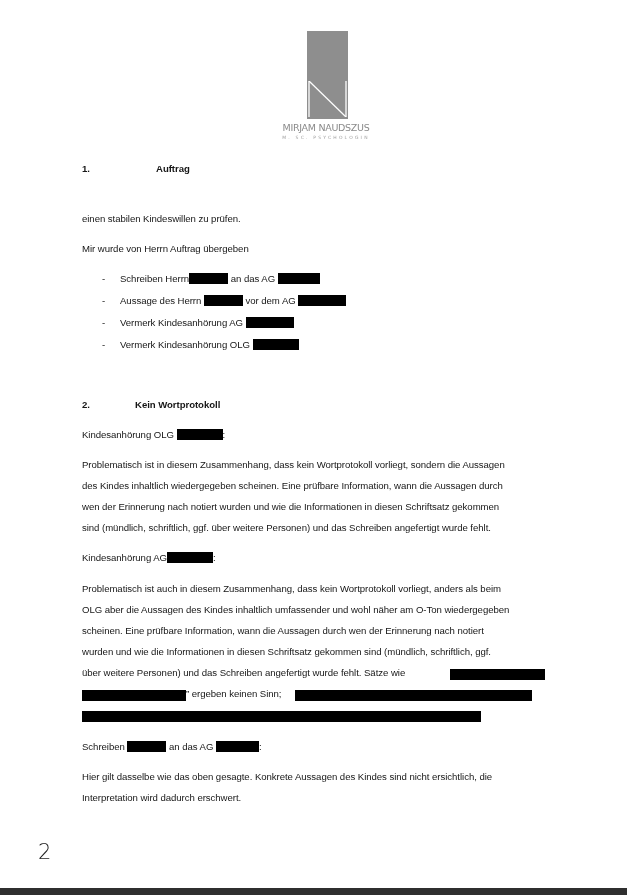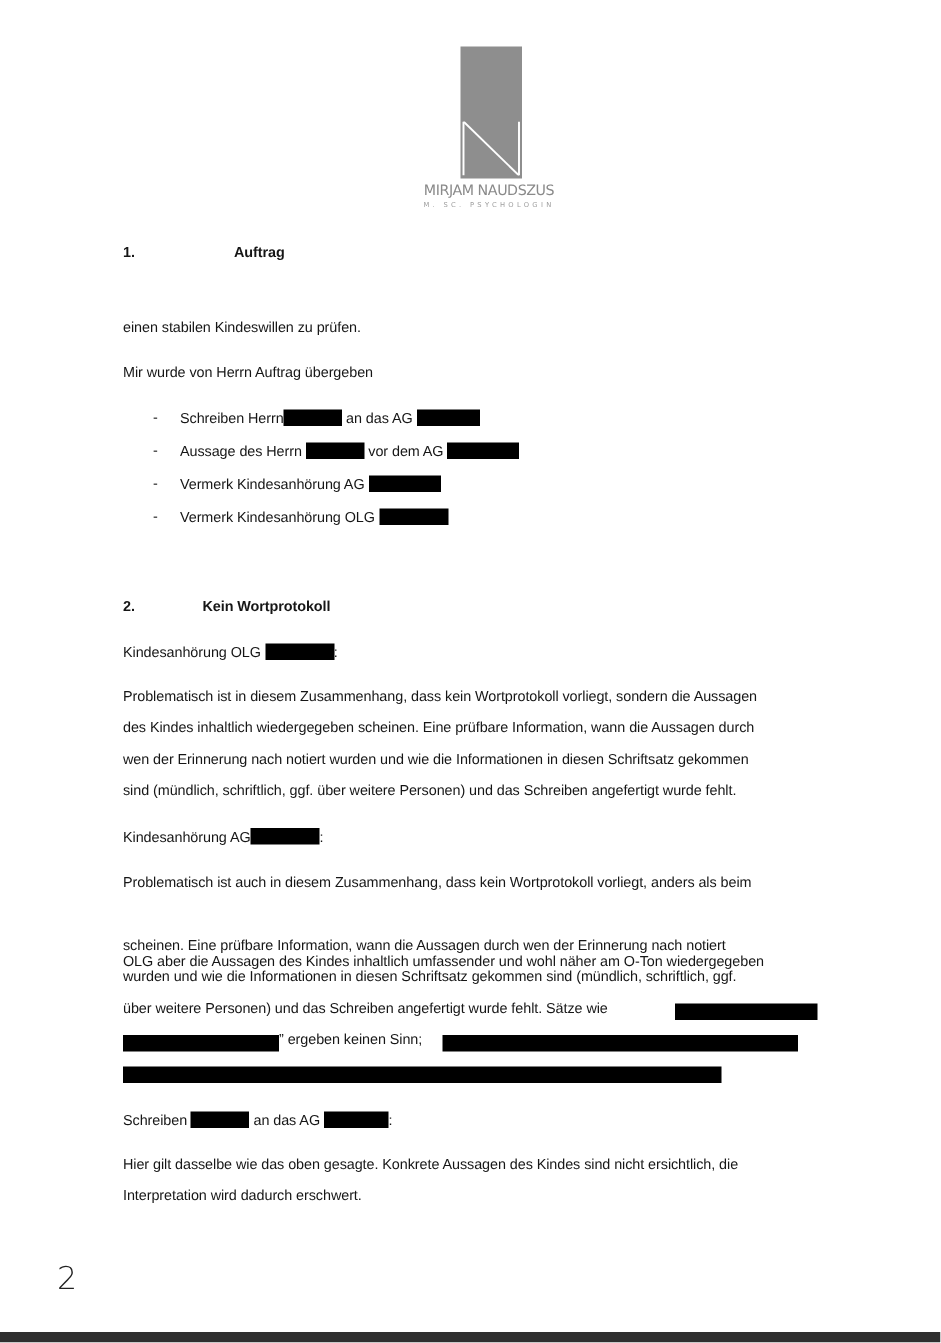--- a/index.html
+++ b/index.html
@@ -89,21 +89,21 @@
   <div class="txt" style="left:70px; top:459px;">Problematisch ist in diesem Zusammenhang, dass kein Wortprotokoll vorliegt, sondern die Aussagen</div>
   <div class="txt" style="left:70px; top:480px;">des Kindes inhaltlich wiedergegeben scheinen. Eine prüfbare Information, wann die Aussagen durch</div>
   <div class="txt" style="left:70px; top:501px;">wen der Erinnerung nach notiert wurden und wie die Informationen in diesen Schriftsatz gekommen</div>
   <div class="txt" style="left:70px; top:522px;">sind (mündlich, schriftlich, ggf. über weitere Personen) und das Schreiben angefertigt wurde fehlt.</div>
 
   <div class="txt" style="left:70px; top:552px;">
     <span>Kindesanhörung AG</span><span class="red" style="width:46px;"></span><span>:</span>
   </div>
 
   <div class="txt" style="left:70px; top:583px;">Problematisch ist auch in diesem Zusammenhang, dass kein Wortprotokoll vorliegt, anders als beim</div>
-  <div class="txt" style="left:70px; top:604px;margin-top:32px;">OLG aber die Aussagen des Kindes inhaltlich umfassender und wohl näher am O-Ton wiedergegeben</div>
+  <div class="txt" style="left:70px; top:604px;">OLG aber die Aussagen des Kindes inhaltlich umfassender und wohl näher am O-Ton wiedergegeben</div>
   <div class="txt" style="left:70px; top:625px;">scheinen. Eine prüfbare Information, wann die Aussagen durch wen der Erinnerung nach notiert</div>
   <div class="txt" style="left:70px; top:667px;">über weitere Personen) und das Schreiben angefertigt wurde fehlt. Sätze wie </div>
   <div class="txt" style="left:70px; top:646px;">wurden und wie die Informationen in diesen Schriftsatz gekommen sind (mündlich, schriftlich, ggf.</div>
   <div class="redabs" style="left:438px; top:669px; width:95px;"></div>
 
   <div class="redabs" style="left:70px; top:690px; width:104px;"></div>
   <div class="txt" style="left:174px; top:688px;">” ergeben keinen Sinn;</div>
   <div class="redabs" style="left:283px; top:690px; width:237px;"></div>
 
   <div class="redabs" style="left:70px; top:711px; width:399px;"></div>

